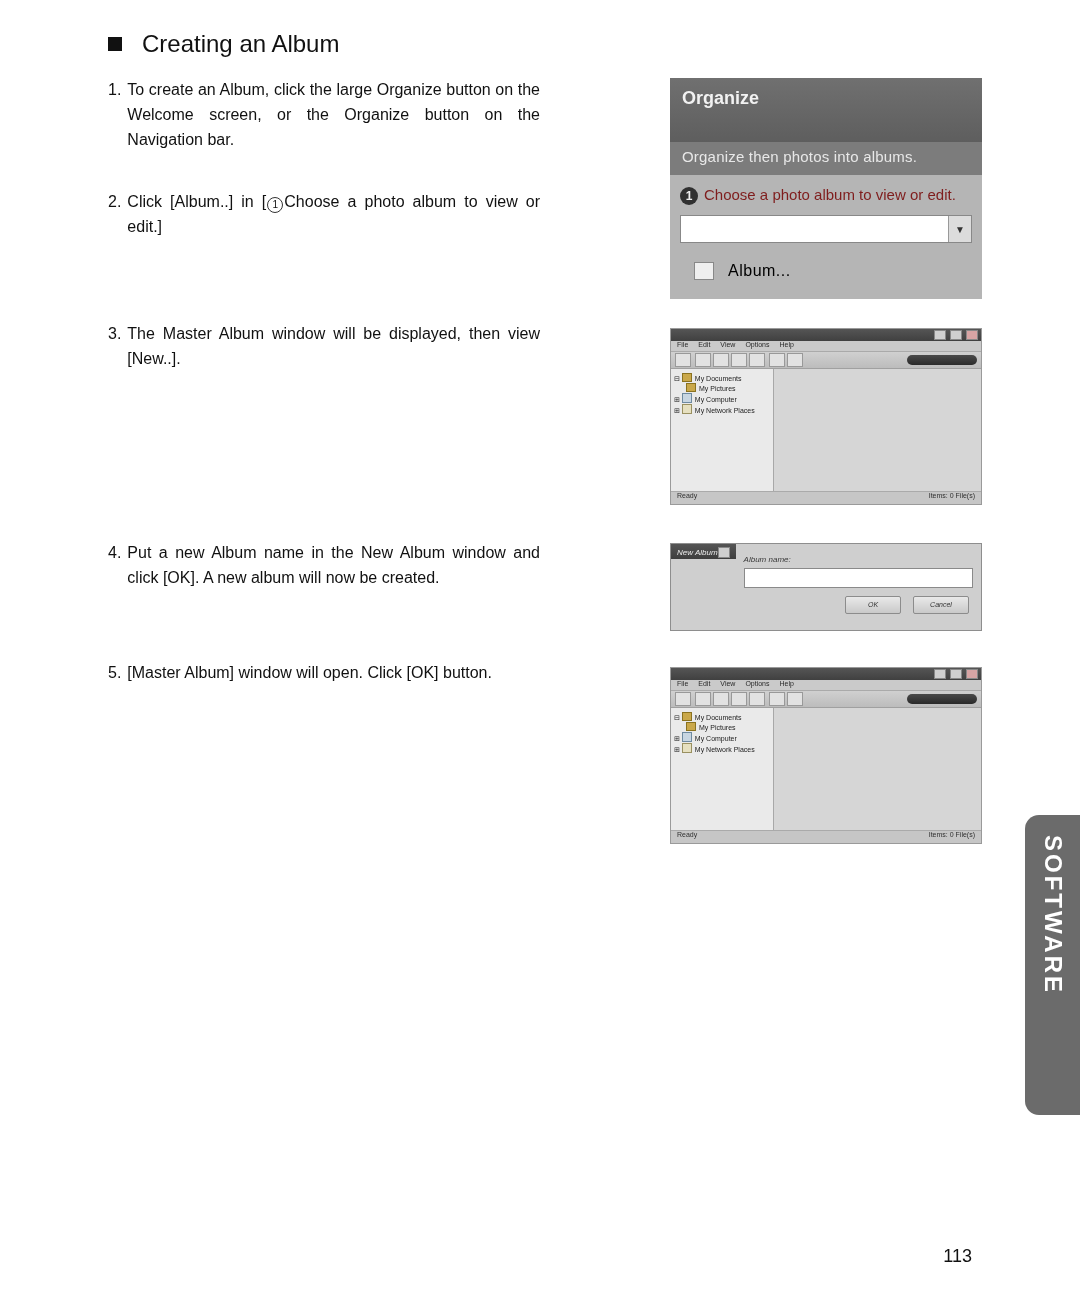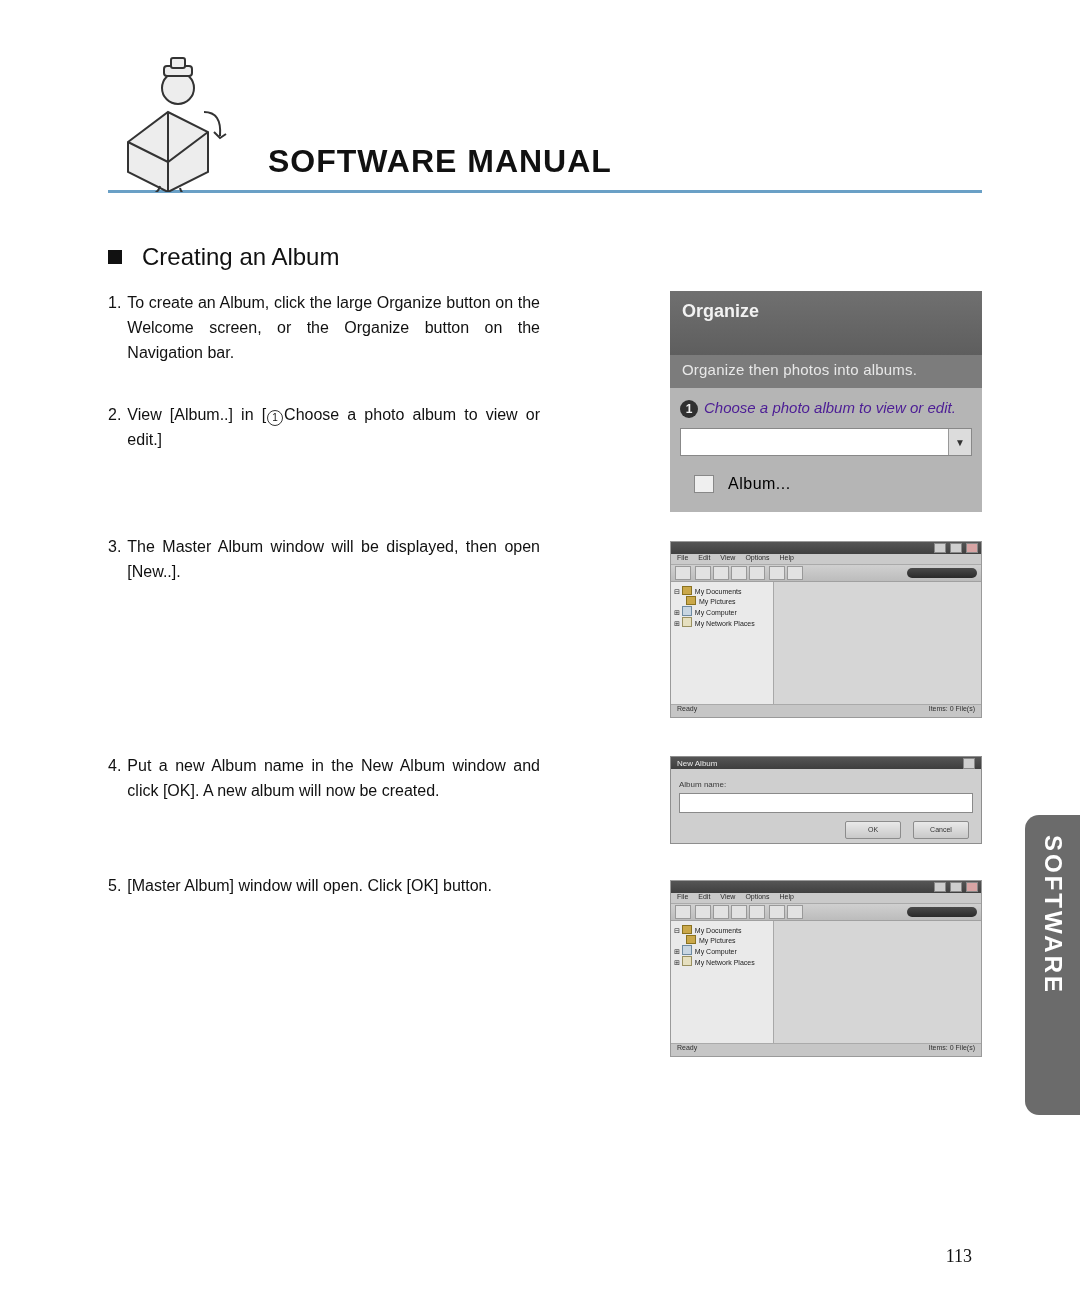--- a/index.html
+++ b/index.html
@@ -142,24 +142,23 @@
     gap: 6px;
   }
   .badge1 {
     width: 18px; height: 18px; border-radius: 50%;
     background: #303030; color: #eee; font-size: 12px;
     text-align: center; line-height: 18px; font-weight: 700;
     flex: 0 0 18px;
     margin-top: 2px;
   }
   .org-text1 {
-    color: #4c1d95;
+    color: #7f1d1d;
     font-size: 15px;
     line-height: 1.3;
-    font-style: italic;
   }
   .dropdown {
     margin-top: 10px;
     height: 26px;
     background: #fff;
     border: 1px solid #888;
     position: relative;
   }
   .dropdown .arrow {
     position: absolute; right: 0; top: 0; bottom: 0;
@@ -268,23 +267,24 @@
     height: 12px; background: #c6c6c6; border-top: 1px solid #aaa;
     display: flex; justify-content: space-between; padding: 0 6px;
     color: #2f2f2f;
   }
 
   
   .dialog {
     height: 86px;
     border: 1px solid #8e8e8e;
     background: #cfcfcf;
-    display: flex; flex-direction: column;
+    display: flex; flex-direction: row;
     margin-top: 2px;
     font-size: 8px;
+    font-style: italic;
   }
   .dlg-title {
     height: 14px;
     background: linear-gradient(#555,#3e3e3e);
     color: #eaeaea;
     padding: 1px 6px 0 6px;
     display: flex; justify-content: space-between; align-items: center;
   }
   .dlg-close { width: 10px; height: 9px; background: #cfcfcf; border: 1px solid #888;}
   .dlg-body { flex: 1; padding: 11px 8px; display: flex; flex-direction: column; }
@@ -330,77 +330,51 @@
     font-size: 24px;
     letter-spacing: 3px;
   }
 
   .page-number {
     position: absolute;
     bottom: 28px;
     right: 108px;
     font-size: 18px;
     color: #111;
-    font-family: Liberation Serif, serif;
   }
 
   
   .spacer-sm { height: 8px; }
   .row-3-wrap .left .step { margin-bottom: 0; }
   .row-3-wrap { margin-top: 24px; }
   .row-4-wrap { margin-top: 36px; }
   .row-5-wrap { margin-top: 30px; }
 </style>
 </head>
 <body>
 
 <div class="page">
 
-  <div class="header">
-    <div class="mascot">
-      <svg viewBox="0 0 120 140" width="120" height="140">
-        <g stroke="#333" stroke-width="2" fill="#ededed">
-          <path d="M20 90 L60 60 L100 80 L100 120 L60 140 L20 120 Z"></path>
-          <path d="M60 60 L60 140" fill="none"></path>
-          <path d="M20 90 L60 110 L100 80" fill="none"></path>
-        </g>
-        <g stroke="#333" stroke-width="2" fill="#ededed">
-          <circle cx="70" cy="36" r="16"></circle>
-          <rect x="56" y="14" width="28" height="10" rx="3"></rect>
-          <rect x="63" y="6" width="14" height="10" rx="2"></rect>
-        </g>
-        <g stroke="#333" stroke-width="2" fill="none">
-          <path d="M96 60 Q114 60 112 84"></path>
-          <path d="M106 80 l6 6 l6 -4"></path>
-        </g>
-        <g stroke="#333" stroke-width="2" fill="none">
-          <path d="M52 134 q-2 8 -10 8"></path>
-          <path d="M72 136 q2 8 10 8"></path>
-        </g>
-      </svg>
-    </div>
-    <div class="title">SOFTWARE MANUAL</div>
-  </div>
 
   <div class="section-heading">
     <div class="sq"></div>
     <div class="sh-text">Creating an Album</div>
   </div>
 
   <div class="row">
     <div class="left">
       <div class="step">
         <div class="num">1.</div>
         <div class="txt">To create an Album, click the large Organize button on the Welcome screen, or the Organize button on the Navigation bar.</div>
       </div>
       <div class="spacer-sm"></div>
       <div class="step">
         <div class="num">2.</div>
         <div class="txt">
-          <span>View [Album..] in [</span><span class="circ1">1</span><span>Choose a photo album to view or edit.]</span>
+          <span>Click [Album..] in [</span><span class="circ1">1</span><span>Choose a photo album to view or edit.]</span>
         </div>
       </div>
     </div>
     <div class="right">
       <div class="panel organize-panel">
         <div class="org-top">Organize</div>
         <div class="org-sub">Organize then photos into albums.</div>
         <div class="org-body">
           <div class="org-row1">
             <div class="badge1">1</div>
@@ -415,21 +389,21 @@
           </div>
         </div>
       </div>
     </div>
   </div>
 
   <div class="row row-3-wrap">
     <div class="left">
       <div class="step">
         <div class="num">3.</div>
-        <div class="txt">The Master Album window will be displayed, then open [New..].</div>
+        <div class="txt">The Master Album window will be displayed, then view [New..].</div>
       </div>
     </div>
     <div class="right">
       <div class="app-window">
         <div class="app-titlebar">
           <div class="win-btn"></div>
           <div class="win-btn"></div>
           <div class="win-btn close"></div>
         </div>
         <div class="app-menubar">

